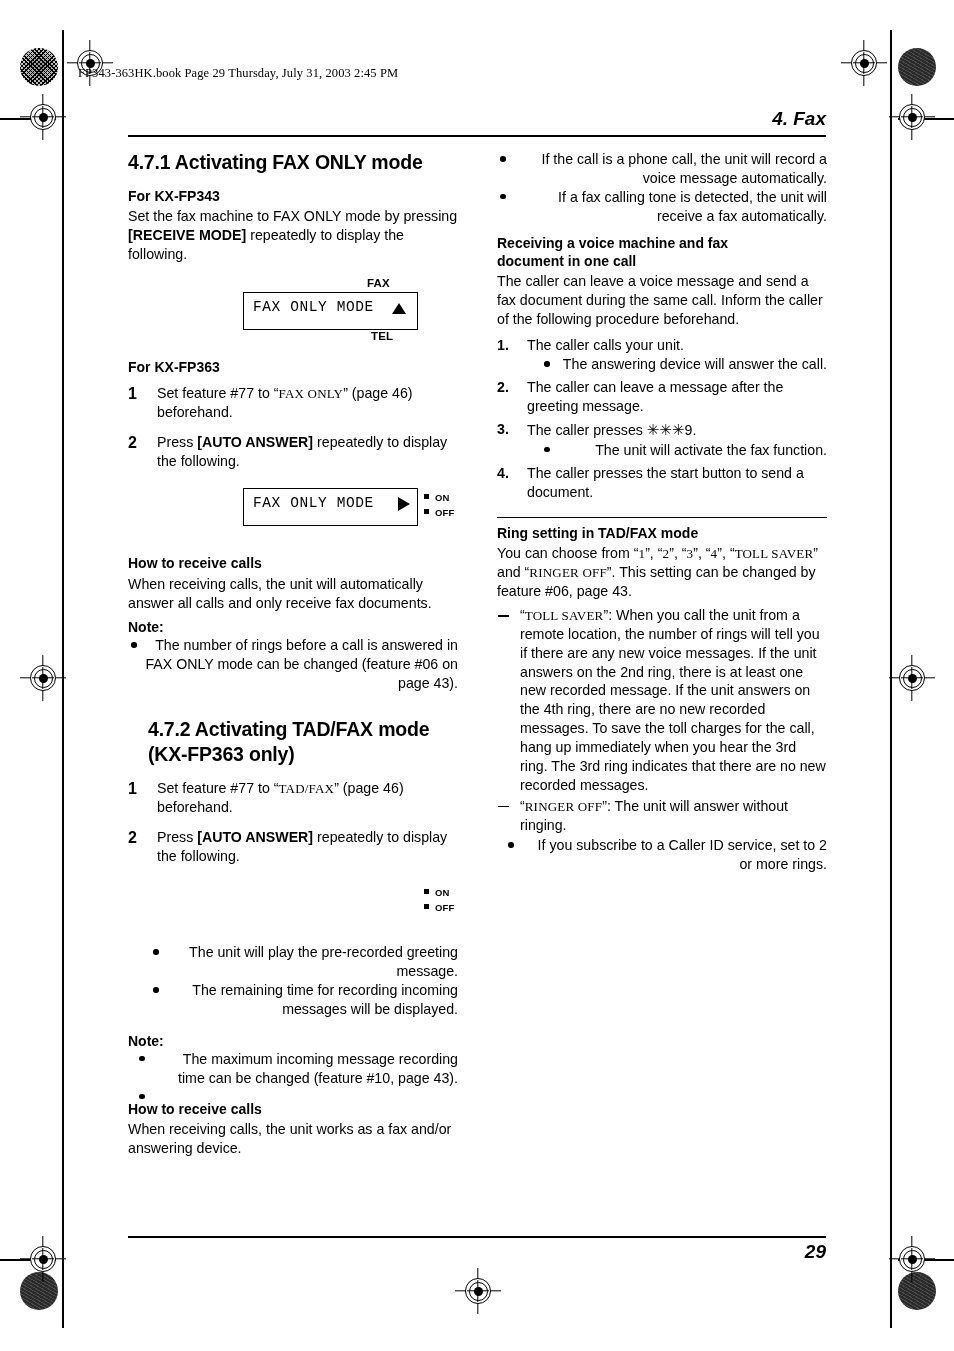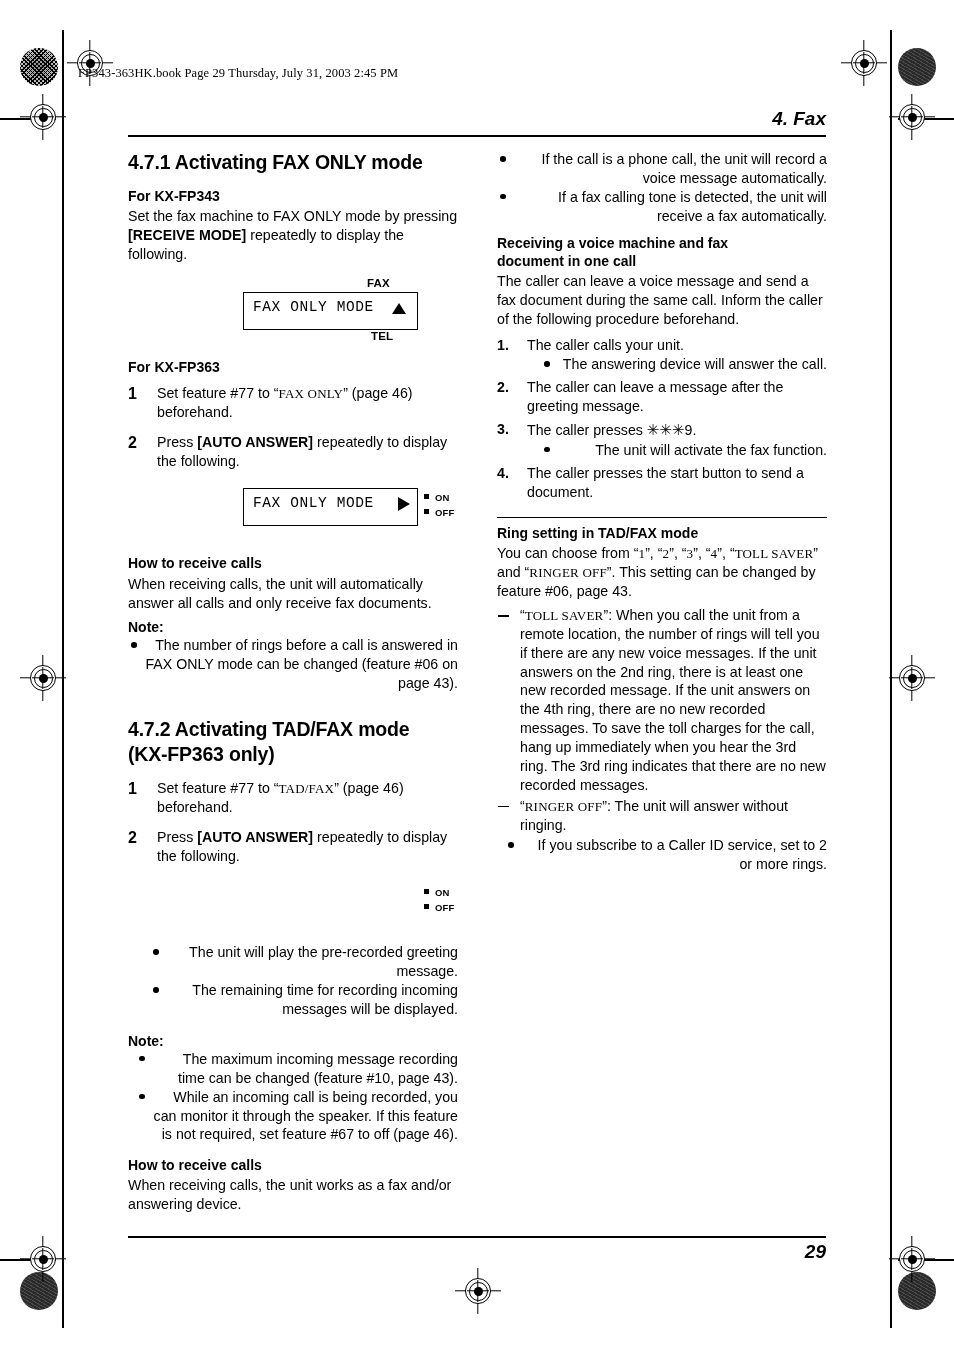--- a/index.html
+++ b/index.html
@@ -315,21 +315,21 @@
     </div>
 
     <h2 class="sub" style="margin-top:16px;">How to receive calls</h2>
     <p class="body" style="margin-bottom:7px;">When receiving calls, the unit will automatically answer all calls and only receive fax documents.</p>
 
     <div class="note-label">Note:</div>
     <ul class="bl">
       <li><span class="bullet"></span><span>The number of rings before a call is answered in FAX ONLY mode can be changed (feature #06 on page 43).</span></li>
     </ul>
 
-    <h1 class="sec" style="margin-top:24px;">
+    <h1 class="sec" style="margin-top:24px;margin-left:20px;">
       <span>4.7.2 Activating TAD/FAX mode</span><br>
       <span>(KX-FP363 only)</span>
     </h1>
 
     <ul class="steps">
       <li>
         <span class="num">1</span><span>Set feature #77 to “</span><span class="mono">TAD/FAX</span><span>” (page 46) beforehand.</span>
       </li>
       <li>
         <span class="num">2</span><span>Press </span><b>[AUTO ANSWER]</b><span> repeatedly to display the following.</span>
@@ -344,21 +344,21 @@
     </div>
 
     <ul class="bl indent" style="margin-top:8px;">
       <li><span class="bullet"></span><span>The unit will play the pre-recorded greeting message.</span></li>
       <li><span class="bullet"></span><span>The remaining time for recording incoming messages will be displayed.</span></li>
     </ul>
 
     <div class="note-label" style="margin-top:14px;">Note:</div>
     <ul class="bl" style="margin-left:8px;">
       <li><span class="bullet"></span><span>The maximum incoming message recording time can be changed (feature #10, page 43).</span></li>
-      <li><span class="bullet"></span><span>While an incoming call is being recorded, you can monitor it through the speaker. If this feature is not required, set feature #67 to off (page 46).</span></li>
+      <li><span class="bullet"></span></li>
     </ul>
 
     <h2 class="sub" style="margin-top:12px;">How to receive calls</h2>
     <p class="body nm">When receiving calls, the unit works as a fax and/or answering device.</p>
   </div>
 
   <div class="col col-right">
 
     <ul class="bl">
       <li><span class="bullet"></span><span>If the call is a phone call, the unit will record a voice message automatically.</span></li>

